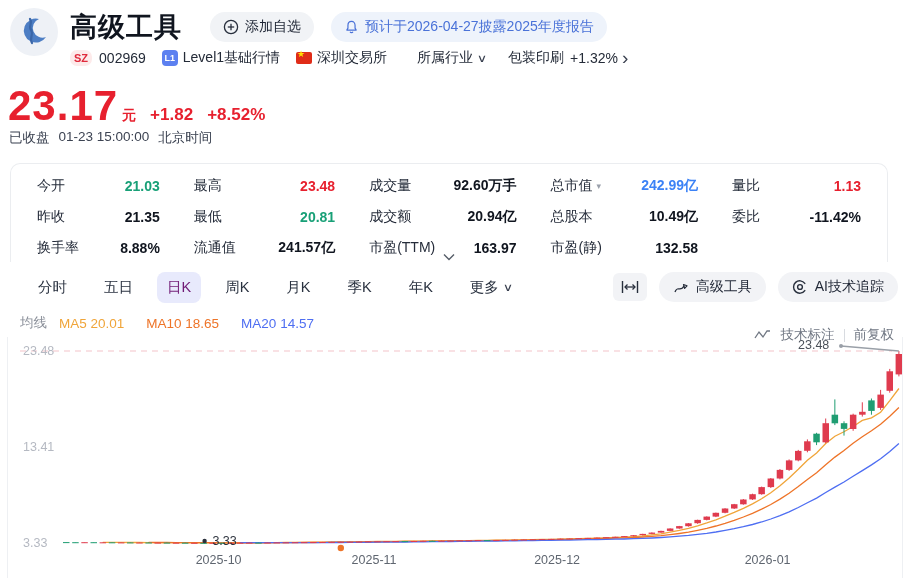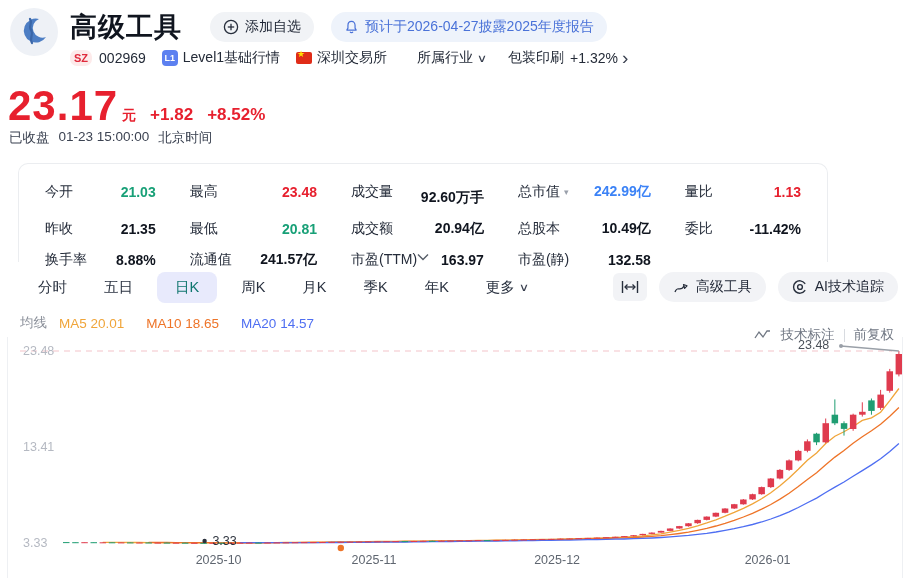--- a/index.html
+++ b/index.html
@@ -21,32 +21,32 @@
   .chev{color:#3a4150;font-size:11px;margin-left:5px;transform:scaleX(1.3);display:inline-block;}
   .gt{color:#3a4150;font-size:19px;margin-left:4px;line-height:12px;}
   .mlg{margin-left:30px;}
   
   .quote{left:8px;top:82px;display:flex;align-items:baseline;color:#e7202e;}
   .price{font-size:42px;font-weight:700;letter-spacing:1px;}
   .unit{font-size:14px;font-weight:600;margin-left:4px;}
   .chg{font-size:17px;font-weight:700;margin-left:14px;}
   .status{left:9px;top:129px;font-size:13.5px;color:#3c4352;display:flex;gap:9px;}
   
-  .stats-card{left:18px;top:163px;width:810px;height:99px;border:1px solid #ebedf0;border-bottom:none;border-radius:10px 10px 0 0;box-sizing:border-box;}
+  .stats-card{left:10px;top:163px;width:878px;height:99px;border:1px solid #ebedf0;border-bottom:none;border-radius:10px 10px 0 0;box-sizing:border-box;}
   .stats-grid{display:grid;grid-template-columns:1fr 1.15fr 1.2fr 1.2fr 1.05fr;column-gap:34px;row-gap:13px;padding:13px 26px 0 26px;}
   .stat{display:flex;align-items:center;font-size:14px;}
   .sl{color:#252c3a;}
   .caret{color:#9aa0ab;font-size:9px;margin-left:4px;}
   .sv{margin-left:auto;font-weight:700;color:#10151f;}
   .stats-expand{position:absolute;left:50%;bottom:1px;transform:translateX(-50%);color:#565d68;cursor:pointer;line-height:8px;}
   
   .tabbar{left:18px;top:271px;right:12px;height:32px;display:flex;align-items:center;justify-content:flex-end;}
   .tabs{display:flex;align-items:center;gap:37px;padding-left:20px;}
   .tab{font-size:14.5px;color:#2a3240;cursor:pointer;white-space:nowrap;}
-  .tab.active{background:#e8eafc;color:#0f766e;border-radius:8px;padding:6px 18px;margin:0 -13px;}
+  .tab.active{background:#e8eafc;color:#701a75;border-radius:8px;padding:6px 10px;margin:0 -13px;}
   .more{display:flex;align-items:center;font-size:14.5px;color:#2a3240;margin-left:37px;}
   .tools{margin-left:auto;display:flex;align-items:center;gap:12px;}
   .fit-btn{width:34px;height:28px;background:#f2f3f6;border-radius:6px;display:flex;align-items:center;justify-content:center;}
   .tool-pill{height:30px;background:#f2f3f6;border-radius:15px;display:flex;align-items:center;gap:7px;padding:0 14px;font-size:14px;color:#1f2635;}
   
   .ma-row{left:20px;top:312px;right:16px;height:22px;display:flex;align-items:center;font-size:13.5px;}
   .ma-label{color:#8a8f99;margin-right:12px;}
   .ma-item{margin-right:22px;}
   .ma-right{margin-left:auto;display:flex;align-items:center;gap:9px;color:#6f7682;font-size:13.5px;margin-top:24px;}
   .vdiv{width:1px;height:13px;background:#d8dbe0;}
@@ -117,21 +117,21 @@
         <div class="stat">
           <span class="sl">今开</span>
           <span class="sv" style="color: rgb(24, 160, 119);">21.03</span>
         </div>
         <div class="stat">
           <span class="sl">最高</span>
           <span class="sv" style="color: rgb(231, 32, 46);">23.48</span>
         </div>
         <div class="stat">
           <span class="sl">成交量</span>
-          <span class="sv" style="color: rgb(16, 21, 31); margin-top: 12px;">92.60万手</span>
+          <span class="sv" style="color: rgb(16, 21, 31);">92.60万手</span>
         </div>
         <div class="stat">
           <span class="sl">总市值</span>
           <span class="caret">▾</span>
           <span class="sv" style="color: #3b82f6;">242.99亿</span>
         </div>
         <div class="stat">
           <span class="sl">量比</span>
           <span class="sv" style="color: rgb(231, 32, 46);">1.13</span>
         </div>

